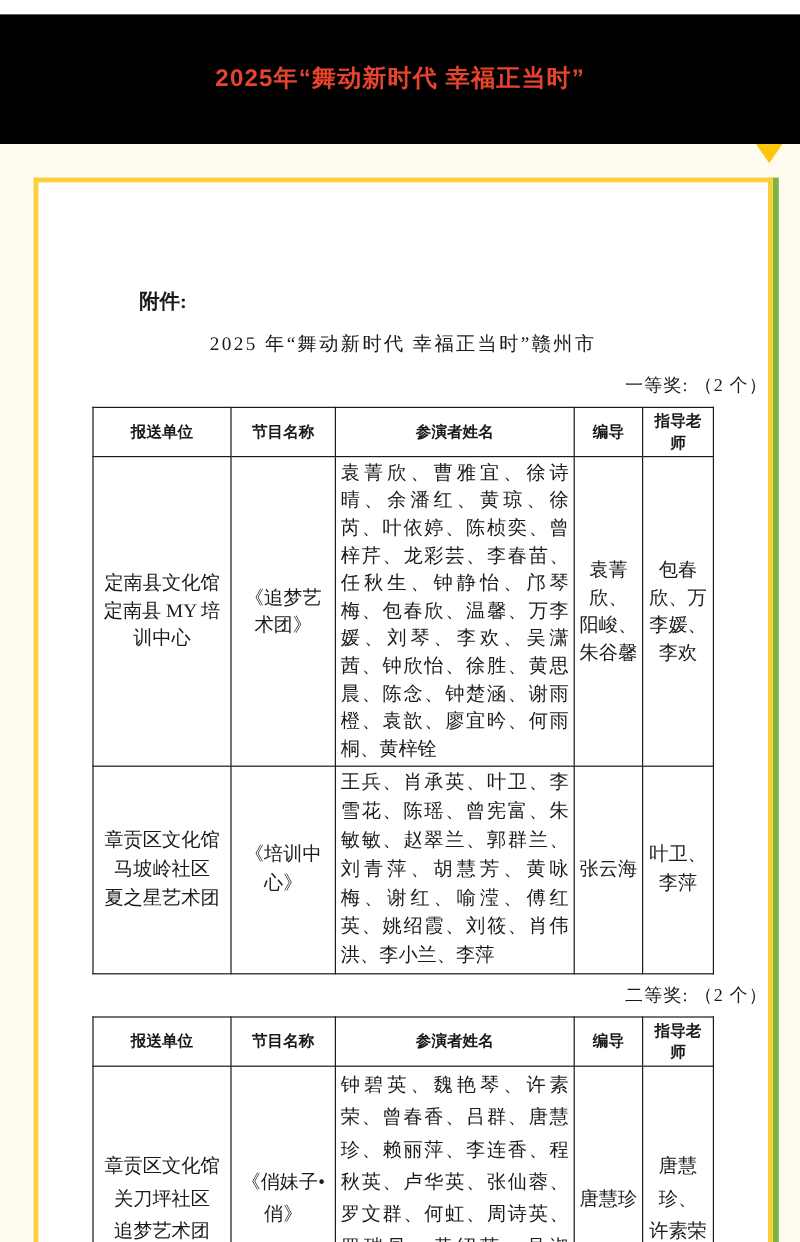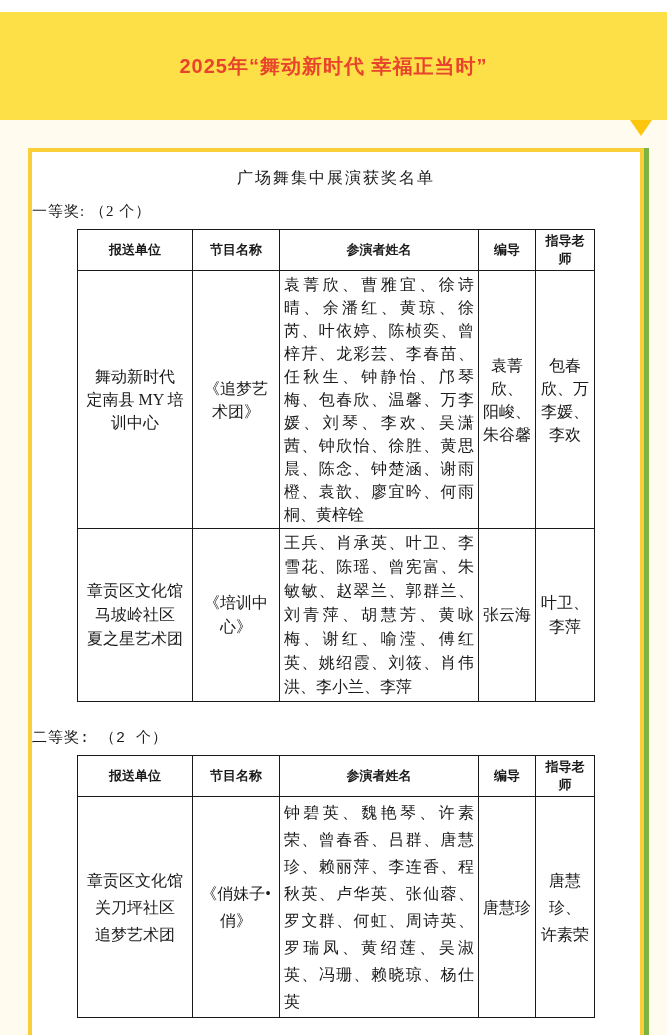--- a/index.html
+++ b/index.html
@@ -1,35 +1,35 @@
 <!DOCTYPE html>
 <html><head>
 <meta charset="utf-8">
 <style>
   html,body{margin:0;padding:0;}
   body{font-family:"Liberation Serif","DejaVu Serif",serif;}
   .canvas{position:relative;width:667px;height:1035px;background:#fffbee;overflow:hidden;}
   .top-strip{position:absolute;top:0;left:0;width:667px;height:12px;background:#ffffff;}
-  .banner{position:absolute;top:12px;left:0;width:667px;height:108px;background:#fde047;
+  .banner{position:absolute;top:12px;left:0;width:667px;height:108px;background:#000000;
           display:flex;flex-direction:column;justify-content:center;align-items:center;}
   .banner-line{font-family:"Liberation Sans","DejaVu Sans",sans-serif;font-weight:bold;
           font-size:20px;line-height:37px;letter-spacing:1px;color:#e8432c;text-align:center;}
   .banner-tail{position:absolute;top:120px;left:630px;width:0;height:0;
           border-left:11px solid transparent;border-right:11px solid transparent;
           border-top:16px solid #fcc60d;}
   .green-stripe{position:absolute;left:644px;top:148px;width:5px;height:887px;background:#7cb342;}
   .page{position:absolute;left:28px;top:148px;width:608px;height:900px;background:#ffffff;
           border:4px solid #fbcf3a;border-bottom:none;color:#1a1a1a;}
   .attachment{margin:88px 0 0 84px;font-size:17px;font-weight:bold;}
   .doc-title{text-align:center;font-size:16px;letter-spacing:2px;line-height:22px;}
   .doc-title.l1{margin-top:14px;}
   .doc-title.l2{margin-top:15px;}
-  .award-heading{text-align:left;font-size:15px;letter-spacing:1px;}
+  .award-heading{text-align:right;font-size:15px;letter-spacing:1px;}
   .award-heading.first{margin-top:13px;}
-  .award-heading.second{margin-top:26px;font-family:Liberation Mono, monospace;}
+  .award-heading.second{margin-top:8px;}
   table.award-table{border-collapse:collapse;table-layout:fixed;width:517px;margin:8px auto 0 auto;}
   table.award-table th,table.award-table td{border:1px solid #1a1a1a;padding:2px 4px;
           overflow:hidden;}
   table.award-table th{font-family:"Liberation Sans","DejaVu Sans",sans-serif;font-weight:600;
           font-size:13px;text-align:center;height:28px;}
   td{font-size:16px;vertical-align:middle;}
   td.unit,td.program,td.director,td.advisor{text-align:center;}
   td.unit,td.director,td.advisor{white-space:pre-line;}
   td.performers{text-align:justify;padding:4px 5px;}
   tr.r-tall td{height:193px;line-height:23px;}
@@ -45,21 +45,22 @@
   <div class="top-strip"></div>
 
   <div class="banner">
     <div class="banner-line">2025年“舞动新时代 幸福正当时”</div>
   </div>
   <div class="banner-tail"></div>
 
   <div class="green-stripe"></div>
 
   <div class="page">
-    <div class="doc-title l2">广场舞集中展演获奖名单</div>
+    <div class="attachment">附件:</div>
+    <div class="doc-title l1">2025 年“舞动新时代 幸福正当时”赣州市</div>
 
     <div class="award-heading first">一等奖: （2 个）</div>
 
     <table class="award-table">
       <colgroup>
         <col class="c-unit">
           <col class="c-prog">
           <col class="c-perf">
           <col class="c-dir">
           <col class="c-adv">
@@ -68,21 +69,21 @@
         <tr>
           <th>报送单位</th>
           <th>节目名称</th>
           <th>参演者姓名</th>
           <th>编导</th>
           <th>指导老师</th>
         </tr>
       </thead>
       <tbody>
         <tr class="r-tall">
-          <td class="unit">舞动新时代
+          <td class="unit">定南县文化馆
 定南县 MY 培训中心</td>
           <td class="program">《追梦艺术团》</td>
           <td class="performers">袁菁欣、曹雅宜、徐诗晴、余潘红、黄琼、徐芮、叶依婷、陈桢奕、曾梓芹、龙彩芸、李春苗、任秋生、钟静怡、邝琴梅、包春欣、温馨、万李媛、刘琴、李欢、吴潇茜、钟欣怡、徐胜、黄思晨、陈念、钟楚涵、谢雨橙、袁歆、廖宜昑、何雨桐、黄梓铨</td>
           <td class="director">袁菁欣、
 阳峻、
 朱谷馨</td>
           <td class="advisor">包春欣、万李媛、李欢</td>
         </tr>
         <tr class="r-mid">
           <td class="unit">章贡区文化馆

